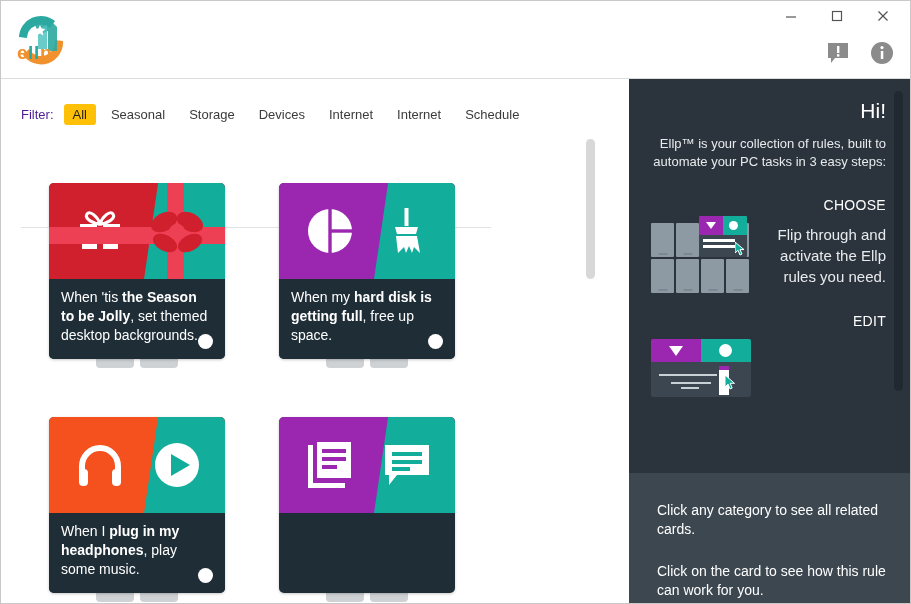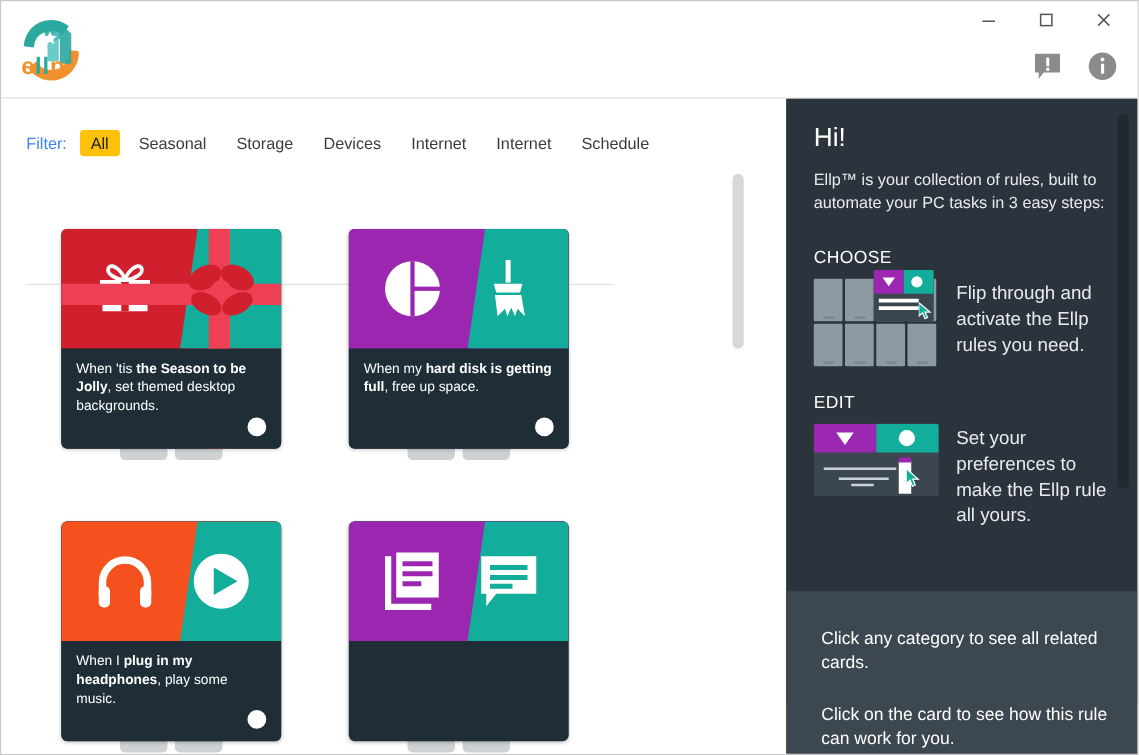--- a/index.html
+++ b/index.html
@@ -30,21 +30,21 @@
              color:#2a8f3e;letter-spacing:.4px;margin-top:3px;}
 
   
   .top-icons{position:absolute;right:14px;top:38px;display:flex;gap:16px;align-items:center;}
   .ticon{width:28px;height:28px;display:flex;align-items:center;justify-content:center;cursor:pointer;}
 
   
   .main{position:absolute;left:0;top:78px;width:630px;bottom:0;background:#fff;overflow:hidden;}
   .filterbar{position:relative;height:42px;margin:14px 16px 0 20px;
              display:flex;align-items:center;gap:0;font-size:13px;color:#3b3b3b;}
-  .filter-label{margin-right:10px;color:#3b82f6;font-size:13px;}
+  .filter-label{margin-right:10px;color:#4c1d95;font-size:13px;}
   .filter-item{padding:3px 9px;margin-right:6px;border-radius:3px;cursor:pointer;font-size:13px;
                color:#3b3b3b;white-space:nowrap;}
   .filter-item.active{background:#FFC107;color:#1d1d1d;font-weight:normal;}
   .filter-rule{position:absolute;left:20px;right:140px;top:148px;height:1px;background:#e3e3e3;}
 
   
   .cards{position:absolute;left:0;top:104px;right:0;bottom:0;padding-left:48px;overflow:hidden;}
   .card-row{display:flex;gap:54px;margin-bottom:58px;}
 
   .card{position:relative;width:176px;}
@@ -54,38 +54,38 @@
   .card-inner{position:relative;width:176px;height:176px;border-radius:5px;overflow:hidden;
               box-shadow:0 1px 3px rgba(0,0,0,.22);cursor:pointer;background:#1f2d36;z-index:2;}
   .card-art{position:relative;height:96px;overflow:hidden;}
   .art-left{position:absolute;left:0;top:0;width:100%;height:100%;}
   .art-right{position:absolute;left:0;top:0;width:100%;height:100%;
              clip-path:polygon(62% 0,100% 0,100% 100%,54% 100%);}
   .icon-l{position:absolute;left:25px;top:22px;width:52px;height:52px;}
   .icon-r{position:absolute;right:22px;top:22px;width:52px;height:52px;}
   .card-body{position:relative;height:80px;background:#1f2d36;padding:9px 12px 0 12px;
              box-sizing:border-box;}
-  .card-text{color:#fff;font-size:11px;line-height:1.35;margin:0;}
+  .card-text{color:#fff;font-size:14px;line-height:1.35;margin:0;}
   .card-text b{font-weight:bold;}
   .card-dot{position:absolute;right:12px;bottom:10px;width:15px;height:15px;border-radius:50%;
             background:#fff;}
   
   .ribbon-h{position:absolute;left:0;top:44px;width:100%;height:17px;background:#EE4054;}
   .ribbon-v{position:absolute;left:118px;top:0;width:17px;height:176px;background:#EE4054;}
   .bow{position:absolute;left:96px;top:24px;width:62px;height:52px;}
 
   
   .scroll-main{position:absolute;right:18px;top:66px;width:9px;height:140px;background:#d8d8d8;
                border-radius:5px;cursor:pointer;}
   .scroll-track-main{position:absolute;right:18px;top:60px;width:9px;bottom:10px;}
 
   
   .sidebar{position:absolute;right:0;top:78px;width:281px;bottom:0;background:#2b333c;overflow:hidden;}
   .side-top{position:relative;padding:20px 24px 0 22px;height:484px;box-sizing:border-box;
-            background:#2b333c;}
+            background:#2b333c;text-align:right;}
   .side-hi{color:#fff;font-size:21px;margin:0 0 12px 0;font-weight:normal;}
   .side-intro{color:#e8ebed;font-size:13px;line-height:1.4;margin:0 0 26px 0;}
   .step-title{color:#fff;font-size:14px;margin:0 0 10px 0;font-weight:normal;letter-spacing:.3px;}
   .step-row{display:flex;align-items:flex-start;gap:14px;margin-bottom:20px;}
   .step-desc{color:#e8ebed;font-size:15px;line-height:1.38;padding-top:2px;}
 
   
   .mini-grid{width:100px;flex:0 0 100px;display:grid;grid-template-columns:repeat(4,23px);
              grid-template-rows:34px 34px;gap:2px;position:relative;}
   .mini-cell{background:#8d9aa3;border-radius:1px;position:relative;}
@@ -393,21 +393,20 @@
           <div class="me-s2"></div>
           <div class="me-s3"></div>
           <div class="me-slider"></div>
           <div class="me-slider-top"></div>
           <div class="cursor-md">
             <svg width="13" height="15" viewBox="0 0 13 15">
               <polygon points="0,0 0,12 3,9 5,14 7.2,13 5.2,8.3 9.5,8.3" fill="#12AD9B" stroke="#fff" stroke-width="1"></polygon>
             </svg>
           </div>
         </div>
-        <div class="step-desc">Set your preferences to make the Ellp rule all yours.</div>
       </div>
     </div>
 
     <div class="side-bottom">
       <p>Click any category to see all related cards.</p>
       <p>Click on the card to see how this rule can work for you.</p>
     </div>
 
     <div class="scroll-side"></div>
   </div>

